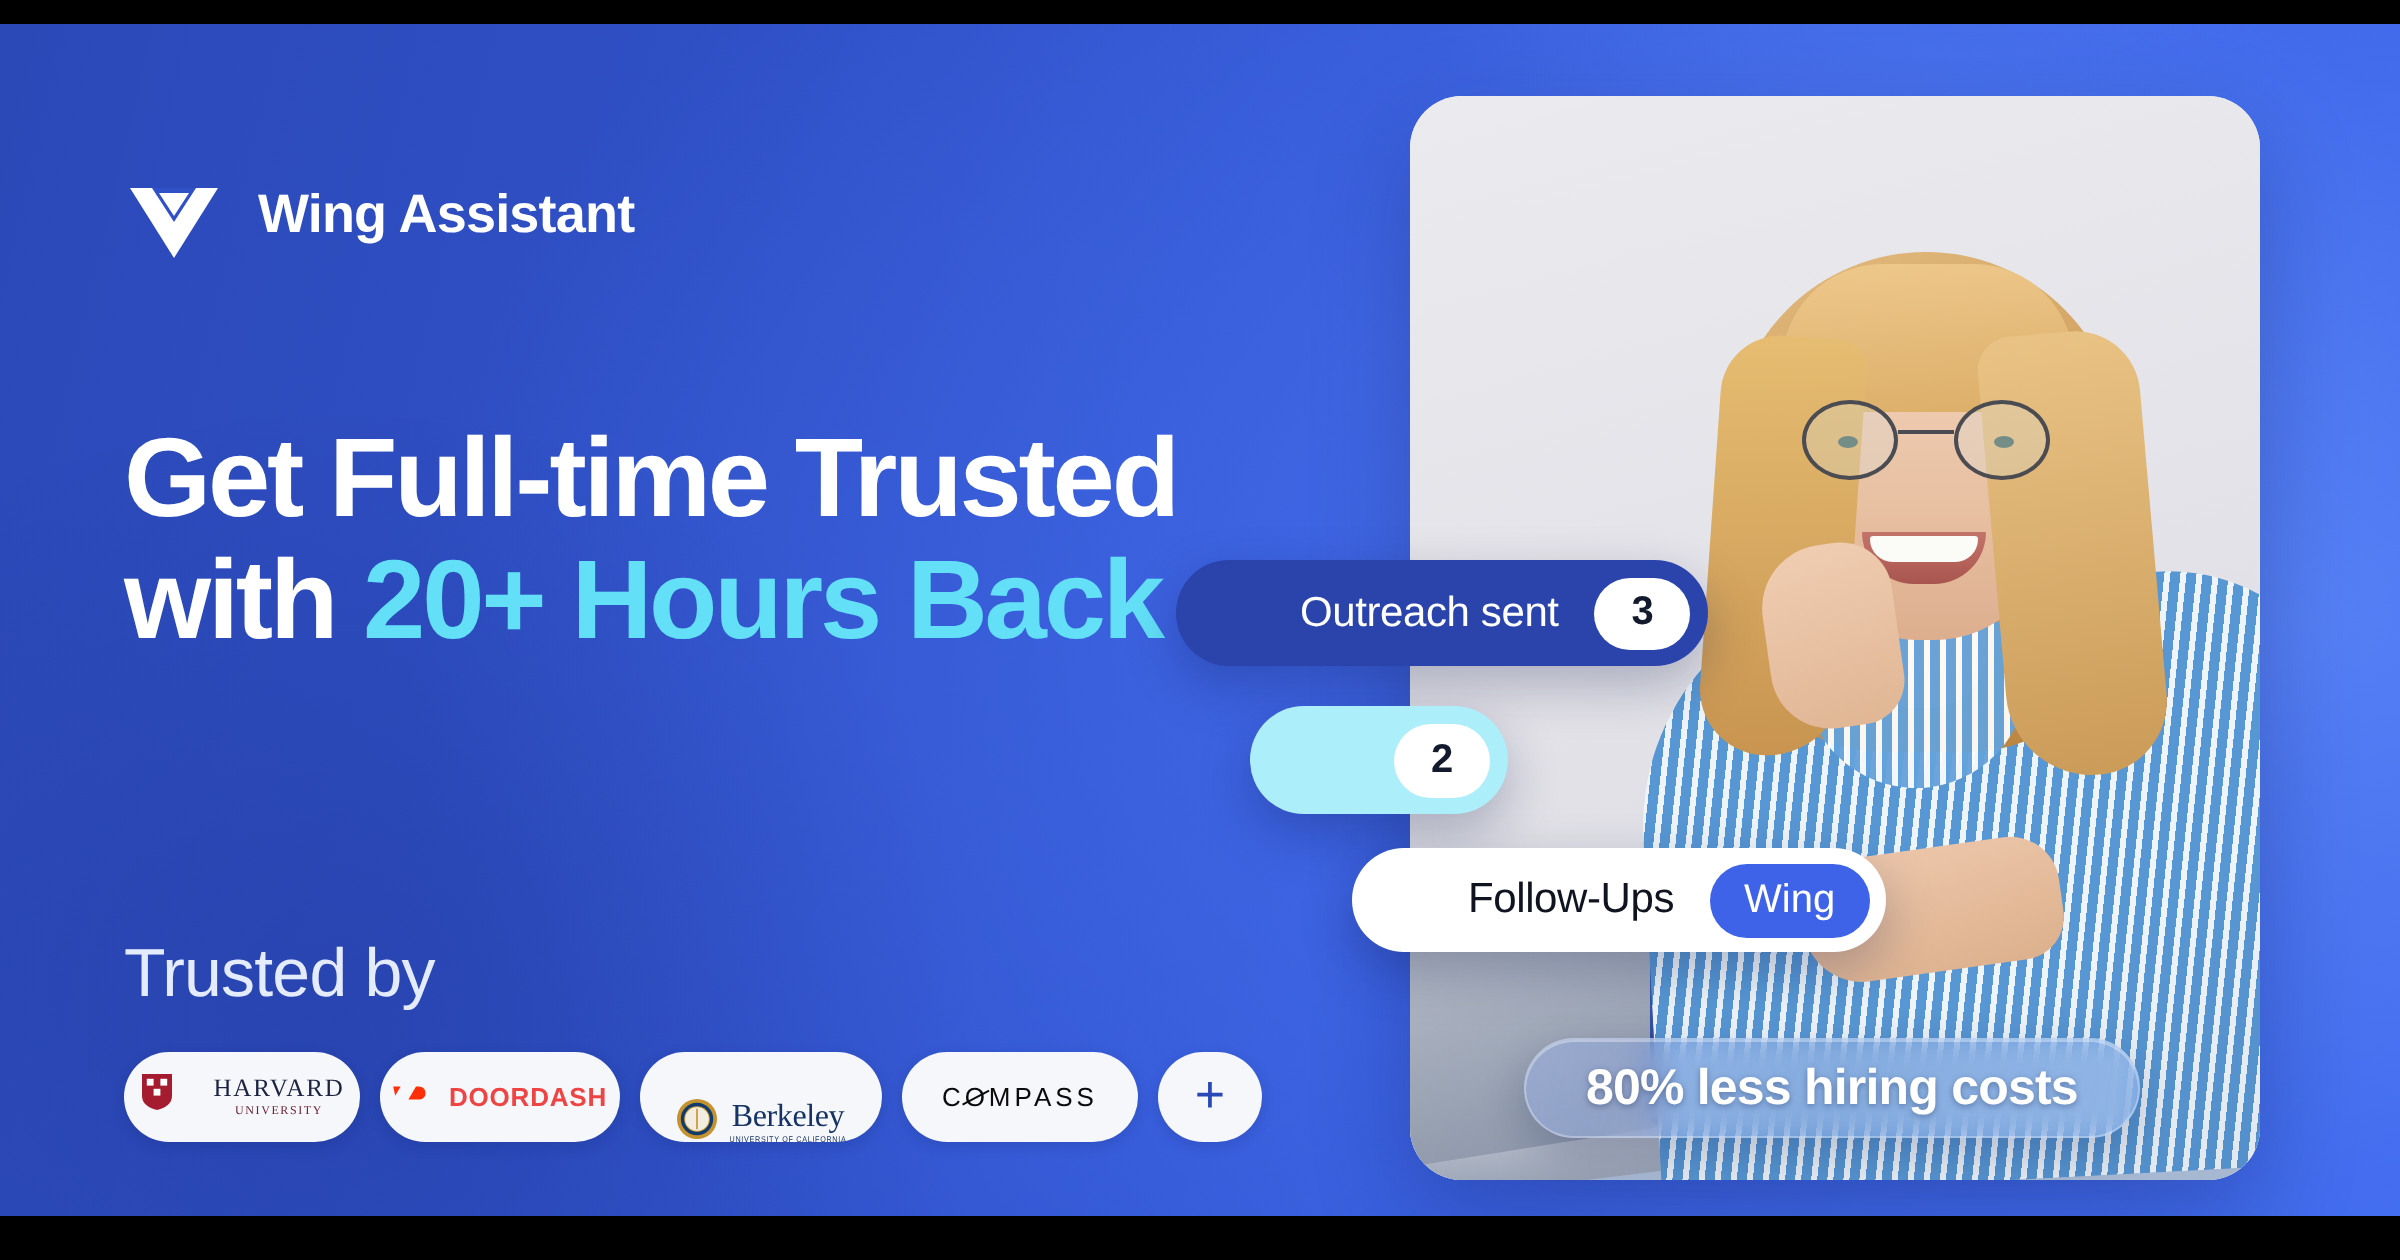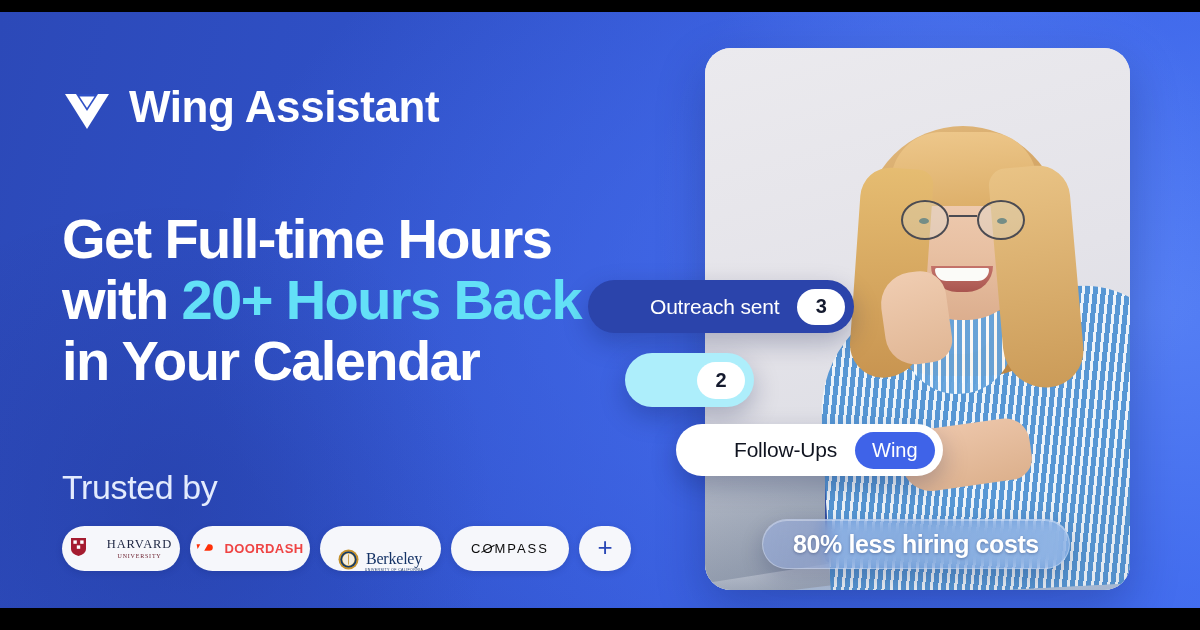--- a/index.html
+++ b/index.html
@@ -47,21 +47,21 @@
   }
 
   
   .brand {
     position:absolute; left:62px; top:70px;
     display:flex; align-items:center; gap:17px;
     z-index:12;
   }
   .brand-mark { width:50px; height:50px; display:block; }
   .brand-name {
-    color:#fff; font-size:44px; font-weight:700;
+    color:#fff; font-size:27px; font-weight:700;
     letter-spacing:-0.4px; white-space:nowrap;
   }
 
   .headline {
     position:absolute; left:62px; top:197px;
     z-index:12;
     color:#ffffff;
     font-size:56px; font-weight:700; line-height:1.085;
     letter-spacing:-1.6px;
     max-width:600px;
@@ -363,23 +363,22 @@
         <svg class="brand-mark" viewBox="0 0 50 50" aria-hidden="true">
           <path d="M3 12 L47 12 L25 47 Z" fill="#ffffff"></path>
           <path d="M14 12 L36 12 L25 29 Z" fill="#2F50C6"></path>
           <path d="M17.5 14.5 L32.5 14.5 L25 26 Z" fill="#ffffff"></path>
         </svg>
       </span>
       <span class="brand-name">Wing Assistant</span>
     </div>
 
     <h1 class="headline">
-      <span>Get Full-time Hours</span><br>
+      <span>Get Full-time Trusted</span><br>
       <span>with </span><span class="accent">20+ Hours Back</span><br>
-      <span>in Your Calendar</span>
     </h1>
 
     <div class="trusted-label">Trusted by</div>
 
     <div class="logo-row">
 
       <div class="logo-pill pill-harvard">
         <div class="harvard">
           <span>
             <svg width="17" height="20" viewBox="0 0 17 20" aria-hidden="true">

